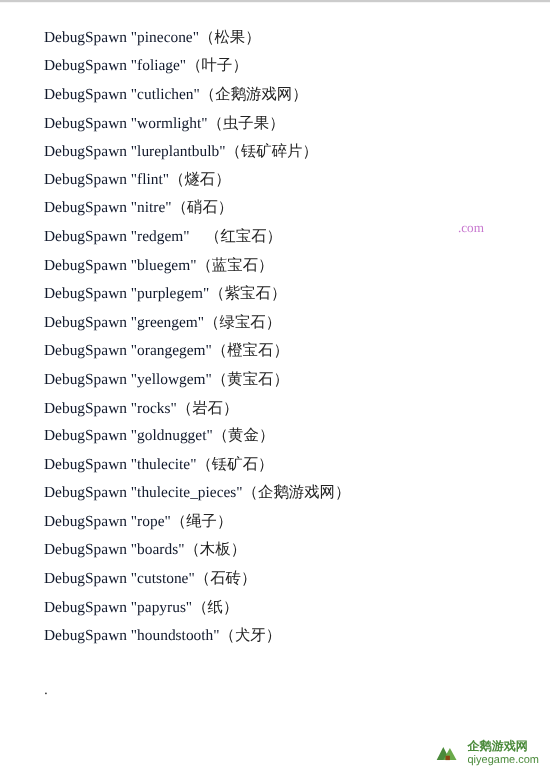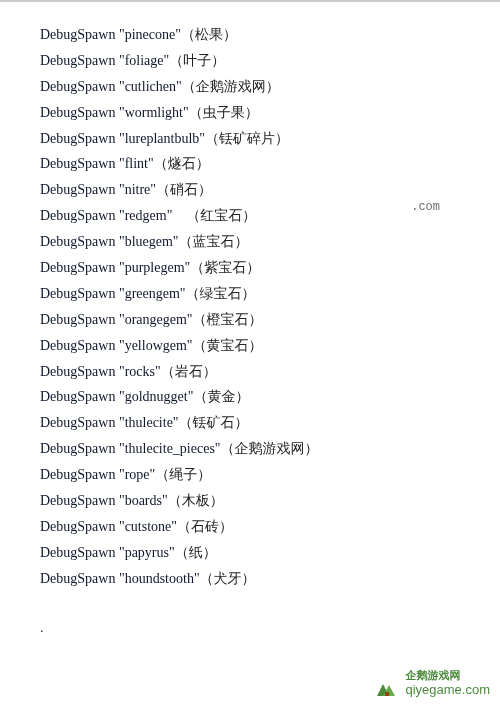--- a/index.html
+++ b/index.html
@@ -37,62 +37,62 @@
     .debug-item .code {
       font-family: "Times New Roman", serif;
       color: #0f172a;
       margin-top: 16px;
     }
 
     .watermark {
       position: absolute;
       right: 60px;
       top: 200px;
-      color: #000000;
+      color: #a21caf;
       font-size: 12px;
       opacity: 0.6;
-      font-family: Liberation Mono, monospace;
+      font-family: Liberation Serif, serif;
       transform: rotate(0deg);
       pointer-events: none;
       user-select: none;
     }
 
     .footer-dot {
       padding: 8px 40px;
       font-size: 14px;
       color: #333;
     }
 
     .footer-logo {
       position: absolute;
       bottom: 10px;
       right: 10px;
       display: flex;
-      align-items: flex-end;
+      align-items: flex-start;
       gap: 4px;
     }
 
     .footer-logo-icon {
       width: 28px;
       height: 20px;
     }
 
     .footer-logo-text {
       font-family: Arial, sans-serif;
       font-size: 11px;
       color: #4a8a3a;
       line-height: 1.2;
     }
 
     .footer-logo-text .line1 {
       font-weight: bold;
     }
 
     .footer-logo-text .line2 {
-      font-size: 13px;
+      font-size: 10px;
     }
   </style>
 </head>
 <body>
 
 <div class="top-border"></div>
 
 <div class="content-area">
 
 <div class="debug-item"><span class="code">DebugSpawn&nbsp;</span><span class="code">"pinecone"</span><span>（松果）</span></div>

